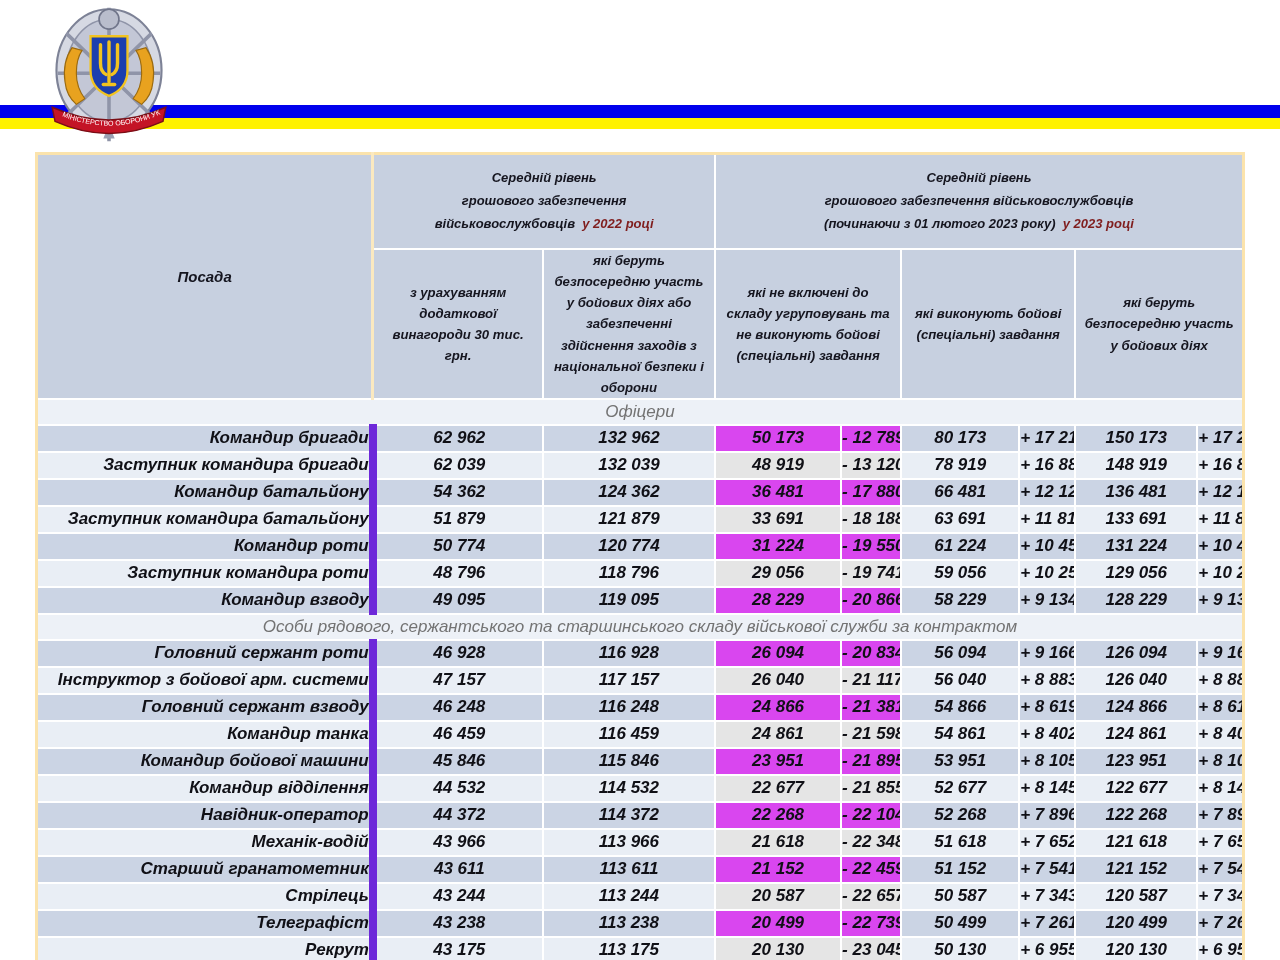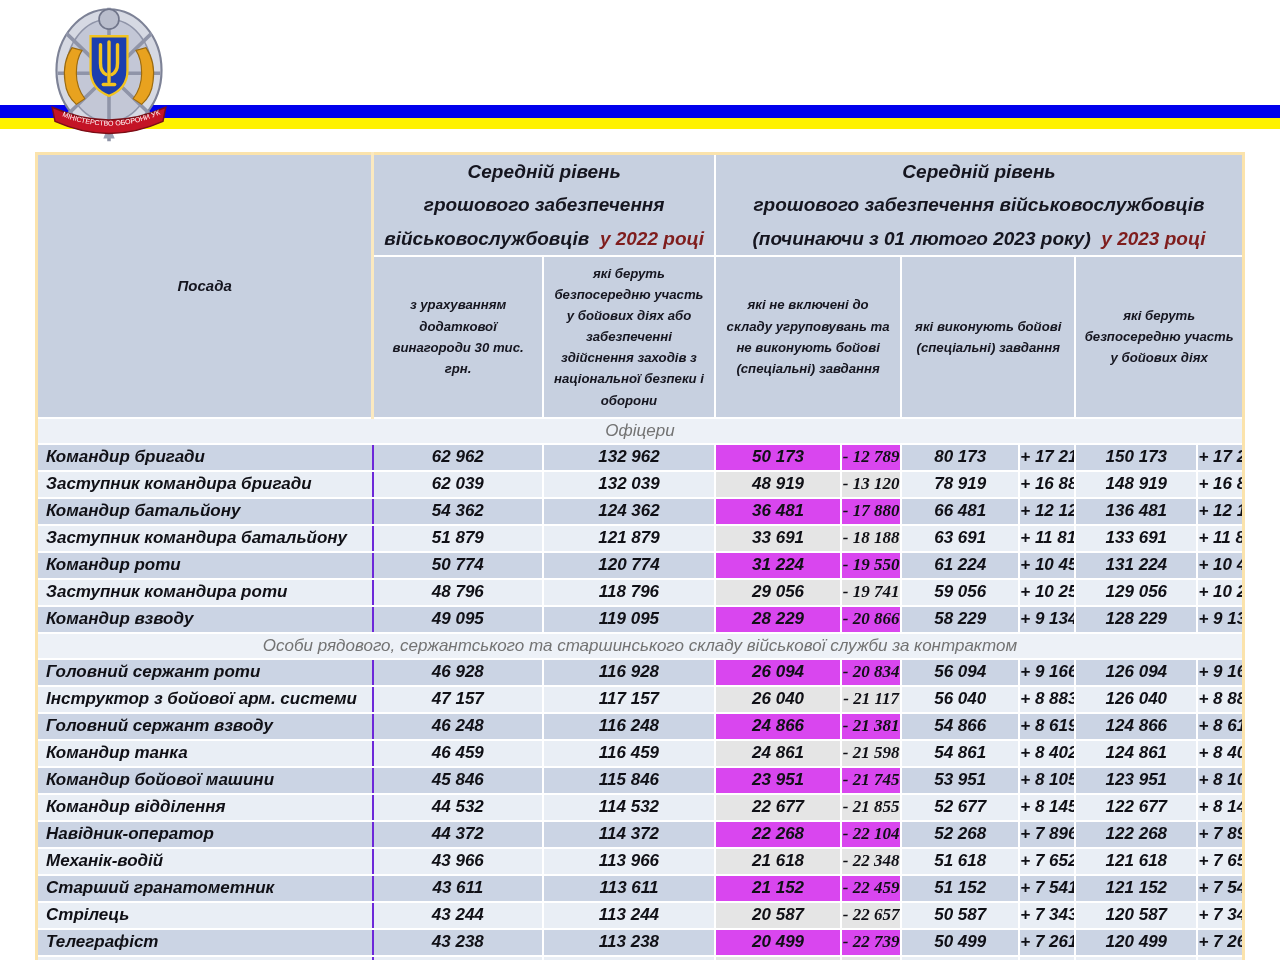--- a/index.html
+++ b/index.html
@@ -28,41 +28,41 @@
     border-collapse:collapse; table-layout:fixed;
     background:#ffffff; border:3px solid #fbe3ac;
   }
   th, td { border:2px solid #ffffff; overflow:hidden; padding:0; }
   thead th {
     background:#c7d0e0; color:#15151f;
     font-style:italic; font-weight:bold; vertical-align:middle;
   }
   tr.group-row th { height:93px; }
   th.posada { font-size:15px; border-right:3px solid #fbe9c0; }
-  th.group  { font-size:19px; line-height:1.75; }
+  th.group  { font-size:13px; line-height:1.75; }
   th.group .red, .red { color:#7f1d1d; }
   tr.subhead-row th { height:142px; }
   th.sub {
     font-size:13.2px; line-height:1.6; white-space:normal;
-    padding:6px 8px; text-align:center;
+    padding:0 8px; text-align:center;
   }
   tr.section-row td {
     height:24px; background:#edf1f7; text-align:center;
     font-style:italic; font-size:17px; color:#737373;
   }
   tr.data-row td {
     height:25px; text-align:center; white-space:nowrap;
     font-style:italic; font-weight:bold; font-size:17px; color:#101016;
   }
-  tr.data-row td.c0 { text-align:left; padding-left:8px; border-right:2px solid #6d28d9; }
+  tr.data-row td.c0 { text-align:right; padding-left:8px; border-right:8px solid #6d28d9; }
   tr.odd  td { background:#cbd4e4; }
   tr.even td { background:#e9eef5; }
   tr.odd  td.c3, tr.odd  td.c4 { background:#d946ef; }
   tr.even td.c3, tr.even td.c4 { background:#e5e5e5; }
-  td.c4 { color:#1a1acc; font-size:12.5px;font-family:Liberation Serif, serif; }
+  td.c4 { color:#1a1acc; font-size:12.5px; }
   td.c6, td.c8 { color:#e0131f; font-size:12.5px; }
 </style>
 </head>
 <body>
 
 <div class="page">
 
   <div class="stripe stripe-blue"></div>
   <div class="stripe stripe-yellow"></div>
 
@@ -262,21 +262,21 @@
           <td class="c5">54 861</td>
           <td class="c6">+ 8 402</td>
           <td class="c7">124 861</td>
           <td class="c8">+ 8 402</td>
         </tr>
         <tr class="data-row odd">
           <td class="c0">Командир бойової машини</td>
           <td class="c1">45 846</td>
           <td class="c2">115 846</td>
           <td class="c3">23 951</td>
-          <td class="c4">- 21 745</td>
+          <td class="c4">- 21 895</td>
           <td class="c5">53 951</td>
           <td class="c6">+ 8 105</td>
           <td class="c7">123 951</td>
           <td class="c8">+ 8 105</td>
         </tr>
         <tr class="data-row even">
           <td class="c0">Командир відділення</td>
           <td class="c1">44 532</td>
           <td class="c2">114 532</td>
           <td class="c3">22 677</td>

